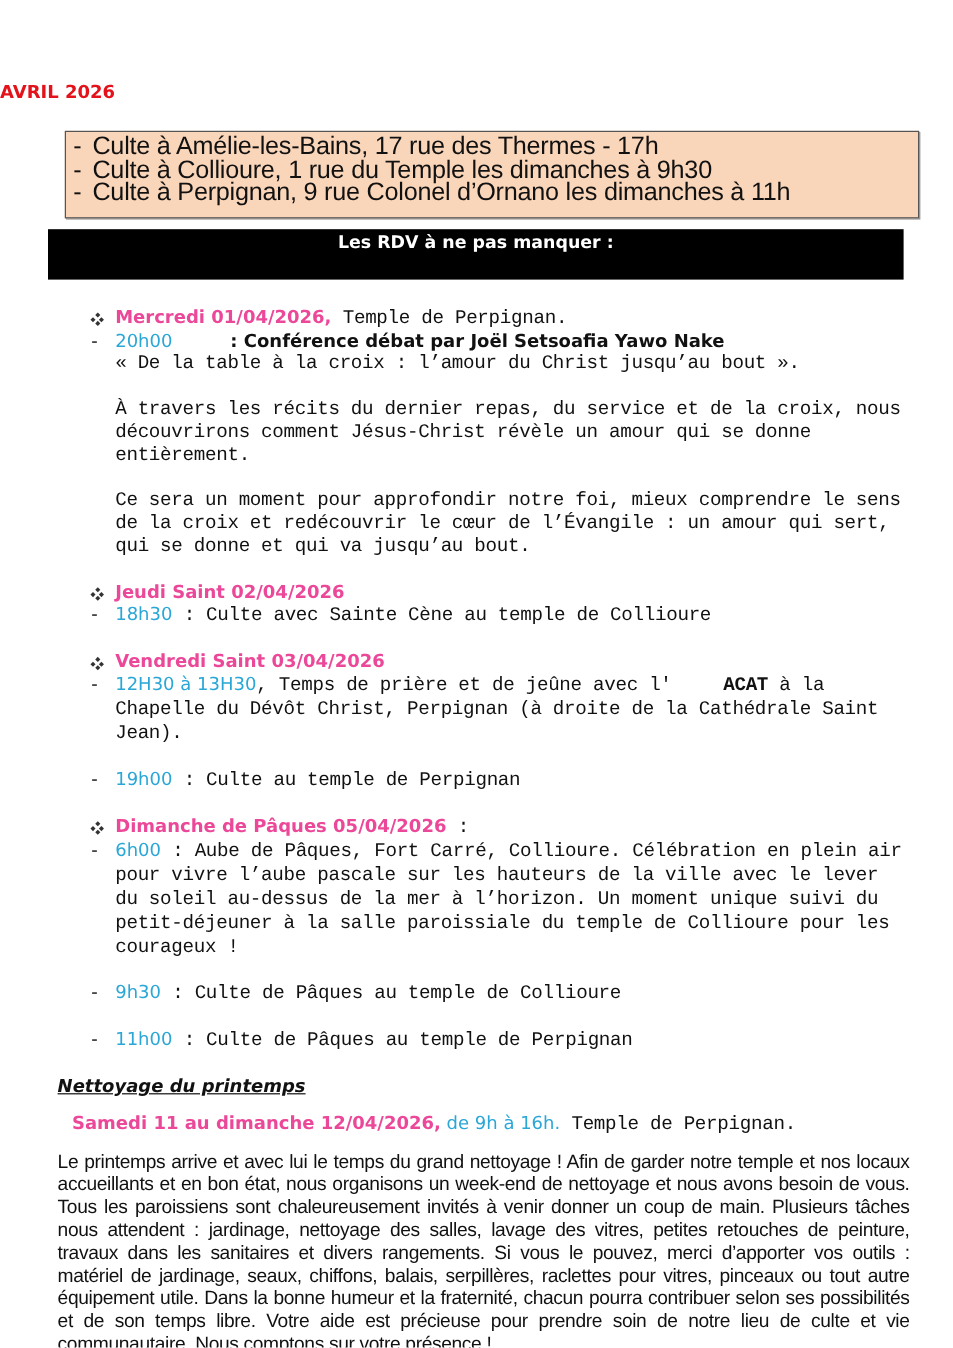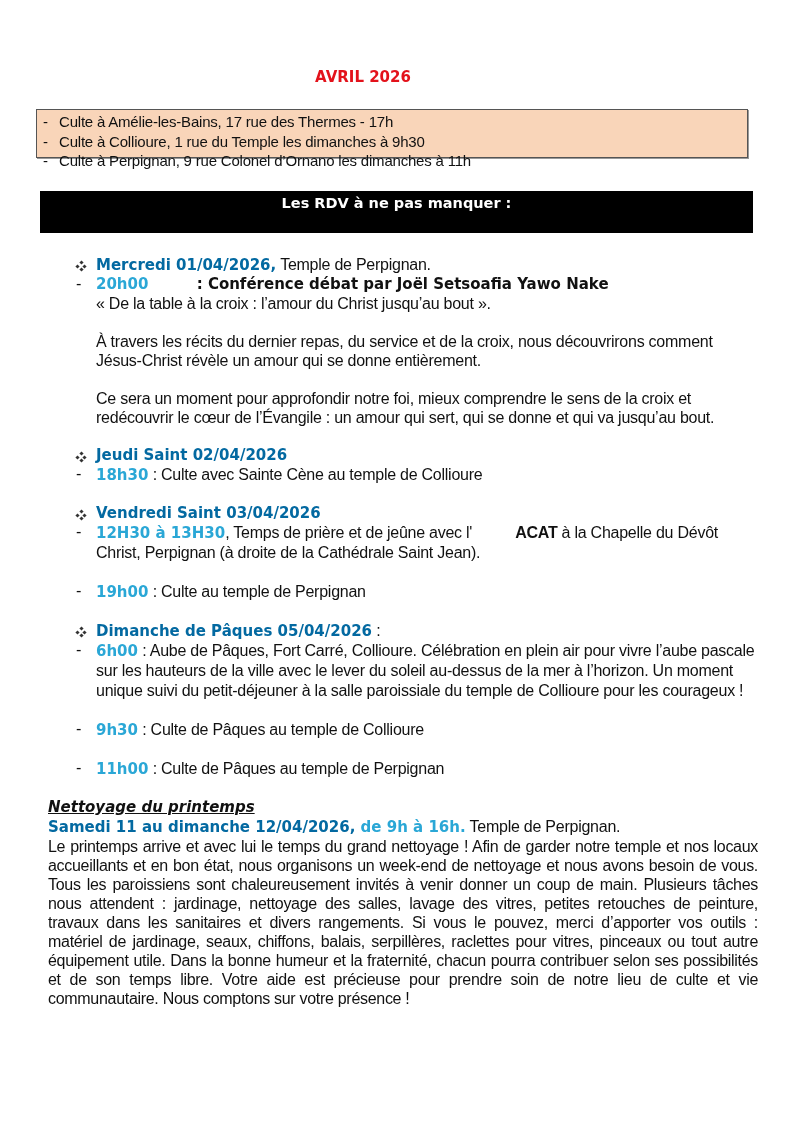--- a/index.html
+++ b/index.html
@@ -1,55 +1,55 @@
 <!DOCTYPE html>
 <html><head>
 <meta charset="utf-8">
 <style>
   html, body { margin: 0; padding: 0; background: #ffffff; }
   body {
     width: 794px; height: 1123px; position: relative; overflow: hidden;
     font-family: "DejaVu Sans", sans-serif; color: #111111;
   }
   .page-title {
-    position: absolute; top: 68px; left: 0; width: 726px; text-align: center;
+    position: absolute; top: 68px; left: 0; width: 726px; 
     color: #e3121b; font-weight: bold; font-size: 15px;
   }
   .services-box {
-    position: absolute; left: 36px; top: 109px; width: 712px; height: 49px;
+    position: absolute; left: 54px; top: 109px; width: 712px; height: 73px;
     background: #f9d5b9; border: 1px solid #555; box-shadow: 1px 1px 0 #999;
     box-sizing: border-box; padding: 2px 0 0 6px;
-    font-family: "Liberation Sans", sans-serif; font-size: 15px; line-height: 19.5px;
+    font-family: "Liberation Sans", sans-serif; font-size: 21px; line-height: 19.5px;
     letter-spacing: -0.2px; transform-origin: left top;
   }
   .services-box .svc { white-space: nowrap; }
   .services-box .dash { display: inline-block; width: 16px; }
   .rdv-bar {
     position: absolute; left: 40px; top: 191px; width: 713px; height: 42px;
     background: #000; color: #fff; font-weight: bold; text-align: center;
     font-size: 14.5px; line-height: 25px;
   }
   .content {
     position: absolute; left: 48px; top: 255px; width: 710px;
     font-size: 15px; line-height: 19px;
   }
-  .narrow { font-family: Liberation Sans, sans-serif; font-size: 16px; letter-spacing: -0.25px; }
+  .narrow { font-family: Liberation Mono, monospace; font-size: 16px; letter-spacing: -0.25px; }
   .section-title {
     font-weight: bold; font-style: italic; text-decoration: underline;
     font-size: 15px; margin: 0;
   }
   .day-row { position: relative; padding-left: 48px; margin: 0; }
   .diamond {
     position: absolute; left: 28px; top: 6px; width: 10px; height: 10px;
   }
   .diamond i {
     position: absolute; width: 3px; height: 3px; background: #333; transform: rotate(45deg);
   }
-  .red { color: #0369a1; font-weight: bold; }
-  .cyan { color: #2aa7d6; font-weight: bold; }
+  .red { color: #ec4899; font-weight: bold; }
+  .cyan { color: #2aa7d6; font-weight: normal; }
   .item-row { position: relative; padding-left: 48px; margin: 0; }
   .item-row .dash {
     position: absolute; left: 28px; top: 0;
   }
   .gap { height: 19px; }
   .justify { text-align: justify; font-family: "Liberation Sans", sans-serif; font-size: 16px; letter-spacing: -0.3px; line-height: 19px; }
   .bold { font-weight: bold; padding-left: 43px; }
 </style>
 </head>
 <body>
@@ -141,17 +141,17 @@
     <span class="cyan">9h30</span><span class="narrow"> : Culte de Pâques au temple de Collioure</span>
   </p>
   <div class="gap"></div>
   <p class="item-row">
     <span class="dash">-</span>
     <span class="cyan">11h00</span><span class="narrow"> : Culte de Pâques au temple de Perpignan</span>
   </p>
   <div class="gap"></div>
 
   <p class="section-title">Nettoyage du printemps</p>
-  <p style="margin:0">
+  <p style="margin:12px">
     <span class="red">Samedi 11 au dimanche 12/04/2026,</span><span class="cyan"> de 9h à 16h.</span><span class="narrow">  Temple de Perpignan.</span>
   </p>
   <p class="justify" style="margin:0">Le printemps arrive et avec lui le temps du grand nettoyage !  Afin de garder notre temple et nos locaux accueillants et en bon état, nous organisons un week-end de nettoyage et nous avons besoin de vous.  Tous les paroissiens sont chaleureusement invités à venir donner un coup de main.  Plusieurs tâches nous attendent : jardinage, nettoyage des salles, lavage des vitres, petites retouches de peinture, travaux dans les sanitaires et divers rangements.  Si vous le pouvez, merci d’apporter vos outils : matériel de jardinage, seaux, chiffons, balais, serpillères, raclettes pour vitres, pinceaux ou tout autre équipement utile.  Dans la bonne humeur et la fraternité, chacun pourra contribuer selon ses possibilités et de son temps libre.  Votre aide est précieuse pour prendre soin de notre lieu de culte et vie communautaire.  Nous comptons sur votre présence !</p>
 </div>
 
 </body></html>

